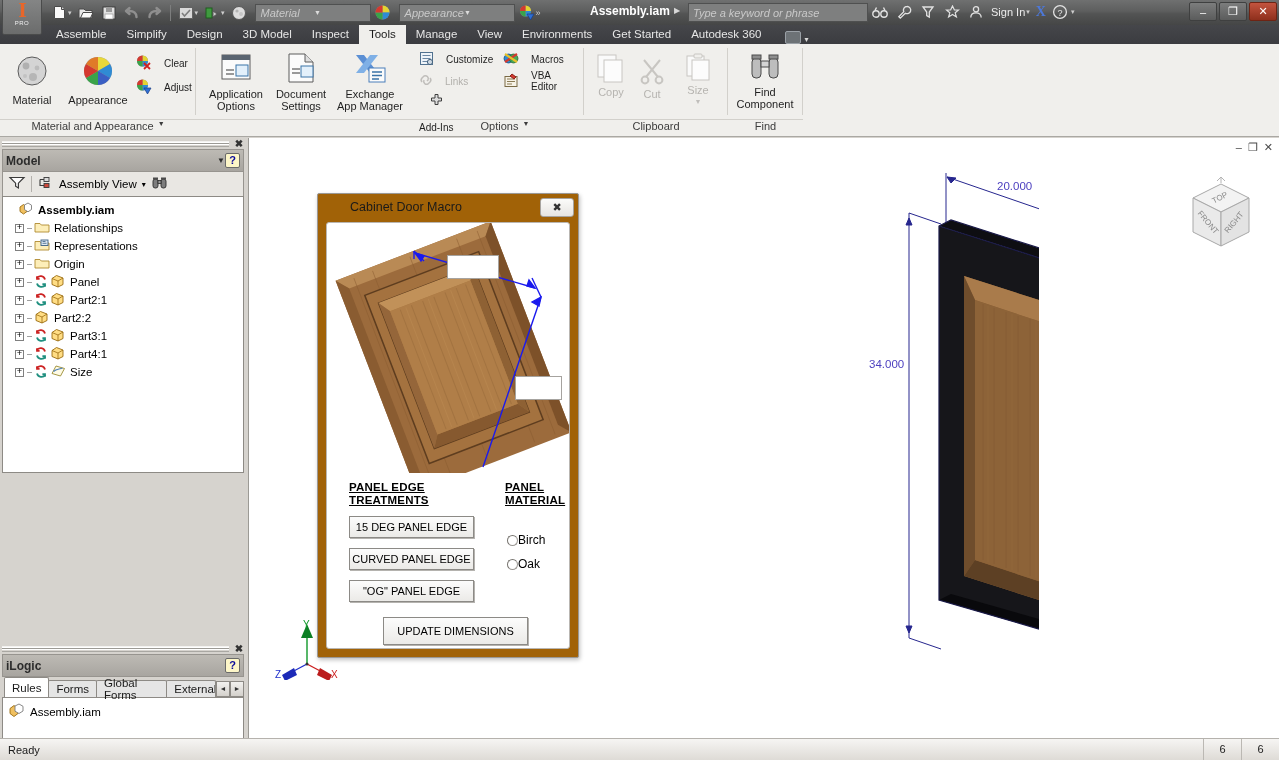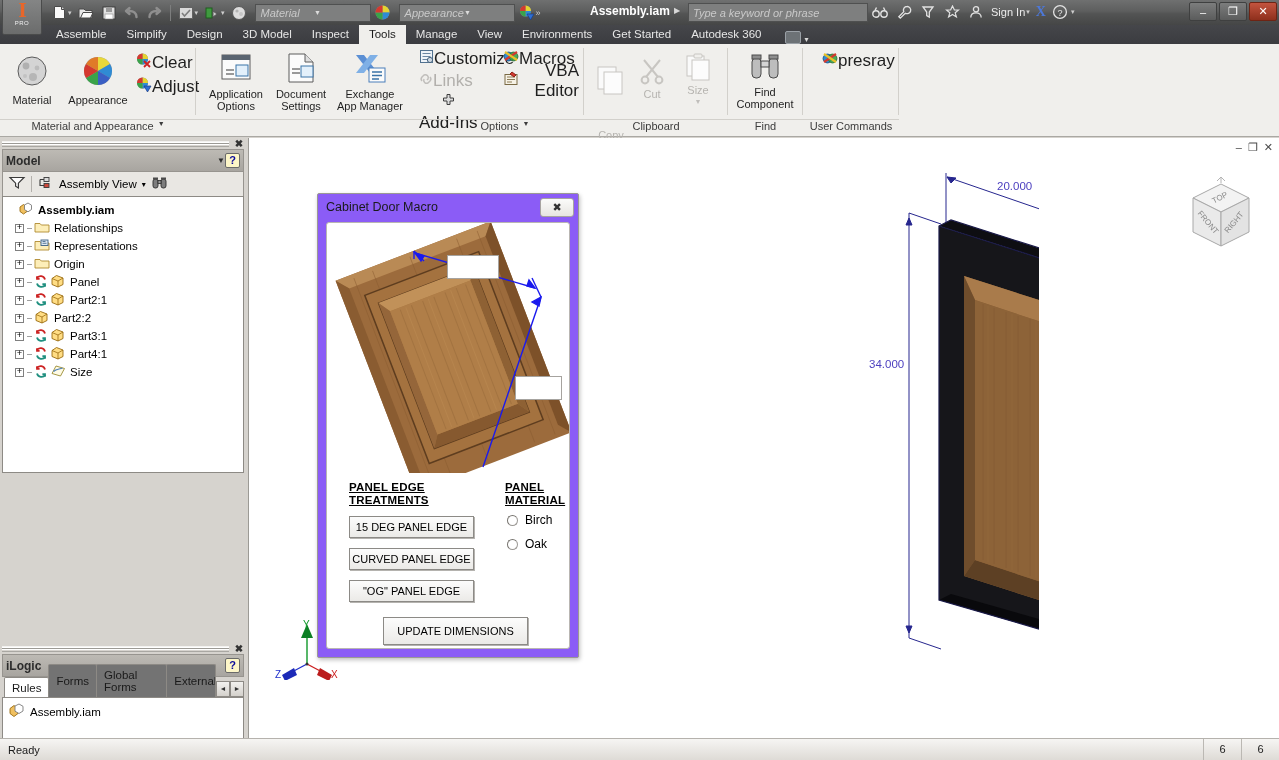--- a/index.html
+++ b/index.html
@@ -93,23 +93,23 @@
     display:flex; align-items:flex-start; justify-content:center;
     font-size:11px; color:#3c3c3c; border-top:1px solid #d2d0cb;
   }
   .panel .divr{ position:absolute; right:0; top:4px; bottom:22px; width:1px; background:#d2d0cb; }
   .bigbtn{
     position:absolute; display:flex; flex-direction:column; align-items:center;
     width:64px; text-align:center; font-size:11px; color:#1f1f1f; line-height:12px;
     cursor:default; border:1px solid transparent; border-radius:2px; padding-top:3px;
   }
   .smbtn{
-    position:absolute; display:flex; align-items:center; gap:0; height:22px;
-    font-size:17px; color:#1f1f1f; padding:0 4px; cursor:default;
-    border:1px solid transparent; border-radius:2px;text-align:right;
+    position:absolute; display:flex; align-items:center; gap:12px; height:22px;
+    font-size:10px; color:#1f1f1f; padding:0 4px; cursor:default;
+    border:1px solid transparent; border-radius:2px;
   }
   .smbtn.dis{ color:#b2b0ac; }
   .bigbtn.dis{ color:#b6b4b0; }
   .cap .car{ font-size:7px; margin-left:4px; }
 
   
   .dock{ position:absolute; left:0; top:138px; width:246px; height:600px; background:#d6d3ce; }
   .gripbar{
     height:11px; position:relative; background:#d6d3ce;
     display:flex; align-items:center;
@@ -149,22 +149,22 @@
   }
   .trow .dash{ width:5px; height:1px; background:#a0a0a0; }
   .trow .lbl{ margin-left:2px; }
   .trow.root .lbl{ font-weight:bold; }
   .spacer-lines{ height:40px; margin:2px; background:#d6d3ce; position:relative; }
 
   
   .ilogic{ position:absolute; left:0; top:505px; width:246px; }
   .tabs{ display:flex; align-items:flex-end; height:20px; margin:0 2px; padding-left:2px; }
   .ltab{
-    height:33px; padding:0 7px; font-size:11.5px; display:flex; align-items:center;
-    background:#737373; border:1px solid #8d8a85; border-bottom:none;
+    height:17px; padding:0 7px; font-size:11.5px; display:flex; align-items:center;
+    background:#e5e5e5; border:1px solid #8d8a85; border-bottom:none;
     margin-right:-1px; border-radius:2px 2px 0 0; color:#1a1a1a; cursor:default;
   }
   .ltab.active{ background:#fff; height:20px; font-weight:normal; z-index:2; }
   .ltab.clipped{ max-width:54px; overflow:hidden; }
   .tnav{ display:flex; margin-left:1px; }
   .tnav div{
     width:14px; height:16px; background:linear-gradient(to bottom,#f2f1ef,#d4d1cc);
     border:1px solid #8d8a85; font-size:7px; text-align:center; line-height:14px; color:#333;
   }
   .rulesbox{
@@ -182,22 +182,22 @@
 
   
   .viewcube{ position:absolute; right:16px; top:38px; width:84px; height:84px; }
 
   
   .triad{ position:absolute; left:25px; bottom:58px; width:66px; height:62px; }
 
   
   .dlg{
     position:absolute; left:316px; top:193px; width:262px; height:465px;
-    background:#8b5cf6; border:1px solid #9b9894;
-    box-shadow:1px 2px 4px rgba(0,0,0,.25); border-radius:2px;
+    background:#a16207; border:1px solid #9b9894;
+    box-shadow:1px 2px 4px rgba(0,0,0,.25); border-radius:2px;padding-left:24px;
   }
   .dlg-ttl{
     height:26px; display:flex; align-items:center; padding:0 4px 0 8px;
     font-size:12.5px; color:#1a1a1a;
   }
   .dlg-ttl .t{ flex:1; }
   .dlg-x{
     width:34px; height:19px; background:linear-gradient(to bottom,#fbfbfa,#e7e5e1);
     border:1px solid #a7a4a0; border-radius:3px; display:flex;
     align-items:center; justify-content:center; font-size:11px; color:#333; cursor:pointer;
@@ -213,21 +213,21 @@
   .sect-h{
     position:absolute; font-size:11.5px; font-weight:bold; color:#000;
     text-decoration:underline; line-height:13px; letter-spacing:.2px;
   }
   .fbtn{
     position:absolute; background:linear-gradient(to bottom,#fcfcfc,#ebeae7);
     border:1px solid #8c8a86; box-shadow:1px 1px 0 #b5b3af;
     display:flex; align-items:center; justify-content:center;
     font-size:11px; color:#000; cursor:pointer;
   }
-  .radio{ position:absolute; display:flex; align-items:center; gap:7px; font-size:12px; }
+  .radio{ position:absolute; display:flex; align-items:center; font-size:12px;margin-top:20px; }
   .radio .dot{
     width:11px; height:11px; border-radius:50%;
     border:1px solid #9b9894; border-top-color:#77746f; border-left-color:#77746f;
     background:#fff;
   }
 
   
   .statusbar{
     position:absolute; left:0; bottom:0; width:1279px; height:22px;
     background:linear-gradient(to bottom,#f6f5f3,#dedbd6);
@@ -559,21 +559,21 @@
       </div>
       <div class="cap" style="padding-left:230px;">
         <span>Options</span>
         <span class="car">▼</span>
       </div>
       <div class="divr"></div>
     </div>
 
     <div class="panel" style="left:584px; width:144px;">
       <div class="body">
-        <div class="bigbtn dis" style="left:4px; top:16px; width:46px;gap:31px;">
+        <div class="bigbtn dis" style="left:4px; top:4px; width:46px;">
           <span>
             <svg width="32" height="32" viewBox="0 0 32 32">
                 <rect x="3" y="3" width="18" height="22" fill="#fafafa" stroke="#c8c6c2"></rect>
                 <rect x="9" y="8" width="18" height="22" fill="#fcfcfc" stroke="#c8c6c2"></rect>
               </svg>
           </span>
           <span>Copy</span>
         </div>
         <div class="bigbtn dis" style="left:46px; top:8px; width:44px;">
           <span>
@@ -618,39 +618,20 @@
           <span>Find</span>
           <span>Component</span>
         </div>
       </div>
       <div class="cap">
         <span>Find</span>
       </div>
       <div class="divr"></div>
     </div>
 
-    <div class="panel" style="left:803px; width:96px;">
-      <div class="body">
-        <div class="smbtn" style="left:14px; top:6px;">
-          <span>
-            <svg width="16" height="15" viewBox="0 0 16 15">
-                <circle cx="5.5" cy="7.5" r="4.4" fill="#2f8bd4" stroke="#1d5c91"></circle>
-                <circle cx="10.5" cy="7.5" r="4.4" fill="#3aa34a" stroke="#1f6b2c" opacity=".9"></circle>
-                <path d="M2 11L14 3" stroke="#d4392f" stroke-width="2.2"></path>
-                <path d="M2 3l12 8" stroke="#e8c12a" stroke-width="2.2"></path>
-              </svg>
-          </span>
-          <span>presray</span>
-        </div>
-      </div>
-      <div class="cap">
-        <span>User Commands</span>
-      </div>
-      <div class="divr"></div>
-    </div>
   </div>
 
   <div class="dock">
 
     <div class="gripbar">
       <div class="lines"></div>
       <div class="x">✖</div>
     </div>
 
     <div class="pnlhead">

